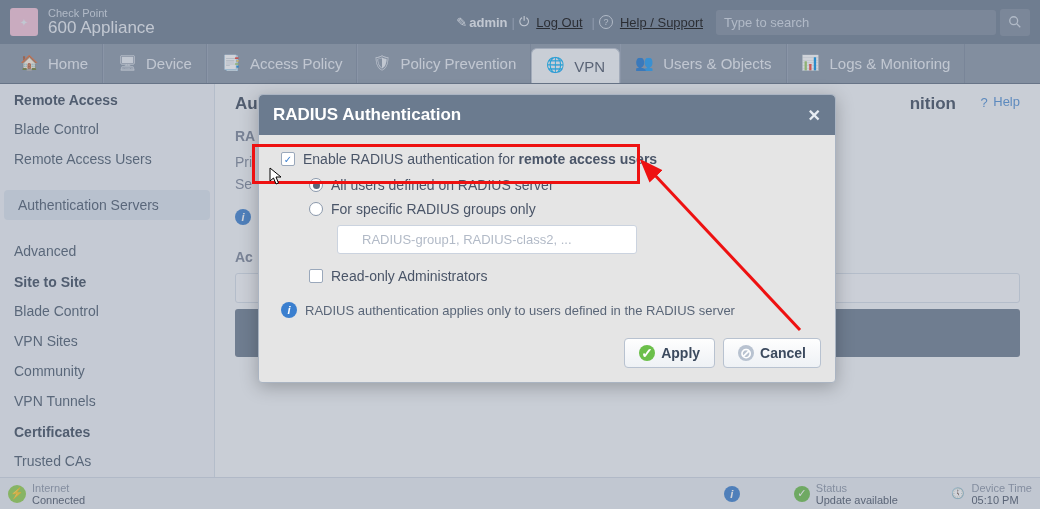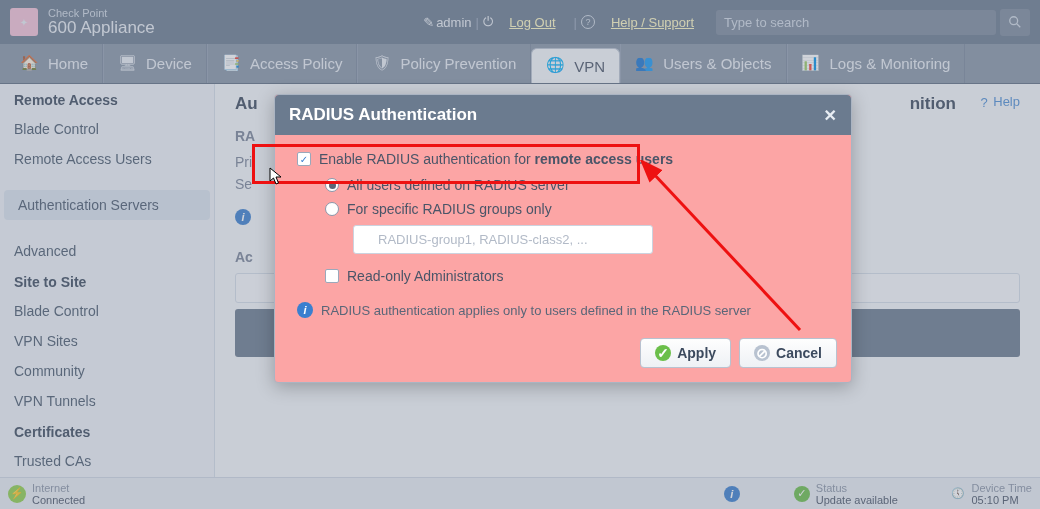--- a/index.html
+++ b/index.html
@@ -9,21 +9,21 @@
   .topbar {
     height: 44px; background: #6b7b8f; color: #e8edf3; display: flex; align-items: center;
     padding: 0 10px; font-size: 13px;
   }
   .logo { width: 28px; height: 28px; background: #f4c2d7; border-radius: 3px; margin-right: 10px;
     display:flex; align-items:center; justify-content:center; font-size:10px;}
   .product { line-height: 1.1; }
   .product .brand { font-size: 11px; color: #cfd8e3; }
   .product .model { font-size: 17px; color: #e8edf3; }
   .top-spacer { flex: 1; }
-  .top-link { color: #fef9c3; margin: 0 14px; text-decoration: underline; cursor: pointer; font-size: 13px;}
+  .top-link { color: #000000; margin: 0 5px; text-decoration: underline; cursor: pointer; font-size: 13px;}
   .top-sep { color: #9aa8bb; margin: 0 4px; }
   .top-icon { display:inline-flex; align-items:center; margin-right:2px; vertical-align:middle;}
   .searchbox { background:#7d8b9d; border:none; border-radius:3px; padding:5px 8px; width:280px;
     color:#e8edf3; font-size:13px; margin-left: 8px; }
   .searchbox::placeholder { color:#cfd8e3; }
   .search-btn { background:#7d8b9d; border:none; width:30px; height:27px; border-radius:3px; margin-left:4px;
     color:#cfd8e3; cursor:pointer; display:inline-flex; align-items:center; justify-content:center;}
 
   
   .tabs { height: 40px; background: #8895a7; display: flex; align-items: stretch; padding: 0 6px;
@@ -54,21 +54,21 @@
   .status { position:absolute; bottom:0; left:0; right:0; height:32px; background:#e8edf3;
     border-top:1px solid #d0d8e4; display:flex; align-items:center; font-size:11px; color:#6a7688;
     padding: 0 8px; gap: 14px;}
   .status .cell { display:flex; align-items:center; gap:6px;}
   .status .lab { color:#8a94a6; }
   .status .val { color:#4a5568; font-weight:500;}
   .status .grow { flex:1;}
 
   
   .overlay { position:absolute; inset:0; background:rgba(120,130,145,0.35);}
-  .dialog { position:absolute; left:274px; top:94px; width:578px; background:#fca5a5;
+  .dialog { position:absolute; left:258px; top:94px; width:578px; background:#e5e5e5;
     border:1px solid #aab4c2; border-radius:4px; box-shadow:0 4px 18px rgba(0,0,0,.25);}
   .dlg-title { background:#6b7b8f; color:#fff; padding:10px 14px; font-size:17px; font-weight:600;
     display:flex; align-items:center; border-radius:4px 4px 0 0;}
   .dlg-close { margin-left:auto; color:#e8edf3; cursor:pointer; font-size:16px;}
   .dlg-body { padding: 16px 22px 10px; color:#4a5568; font-size:14px;}
   .chk-line { display:flex; align-items:center; gap:8px; margin-bottom:10px; }
   .chk { width:14px; height:14px; border:1px solid #9aa8bb; border-radius:2px; display:inline-flex;
     align-items:center; justify-content:center; background:#fff; font-size:10px; color:#3a7fcf;}
   .radio-grp { margin-left: 28px; }
   .radio-line { display:flex; align-items:center; gap:8px; margin:8px 0; }
@@ -101,21 +101,21 @@
 <body>
 
 <div class="topbar">
   <div class="logo">✦</div>
   <div class="product">
     <div class="brand">Check Point</div>
     <div class="model">600 Appliance</div>
   </div>
   <div class="top-spacer"></div>
   <span class="top-icon">✎</span>
-  <span style="font-weight:400;">admin</span>
+  <span style="font-weight:700;">admin</span>
   <span class="top-sep">|</span>
   <span class="top-icon">⏻</span>
   <span class="top-link">Log Out</span>
   <span class="top-sep">|</span>
   <span class="top-icon">
     <svg width="14" height="14" viewBox="0 0 14 14">
         <circle cx="7" cy="7" r="6.5" fill="none" stroke="#cfd8e3"></circle>
         <text x="7" y="10" text-anchor="middle" font-size="9" fill="#cfd8e3">?</text>
       </svg>
   </span>

